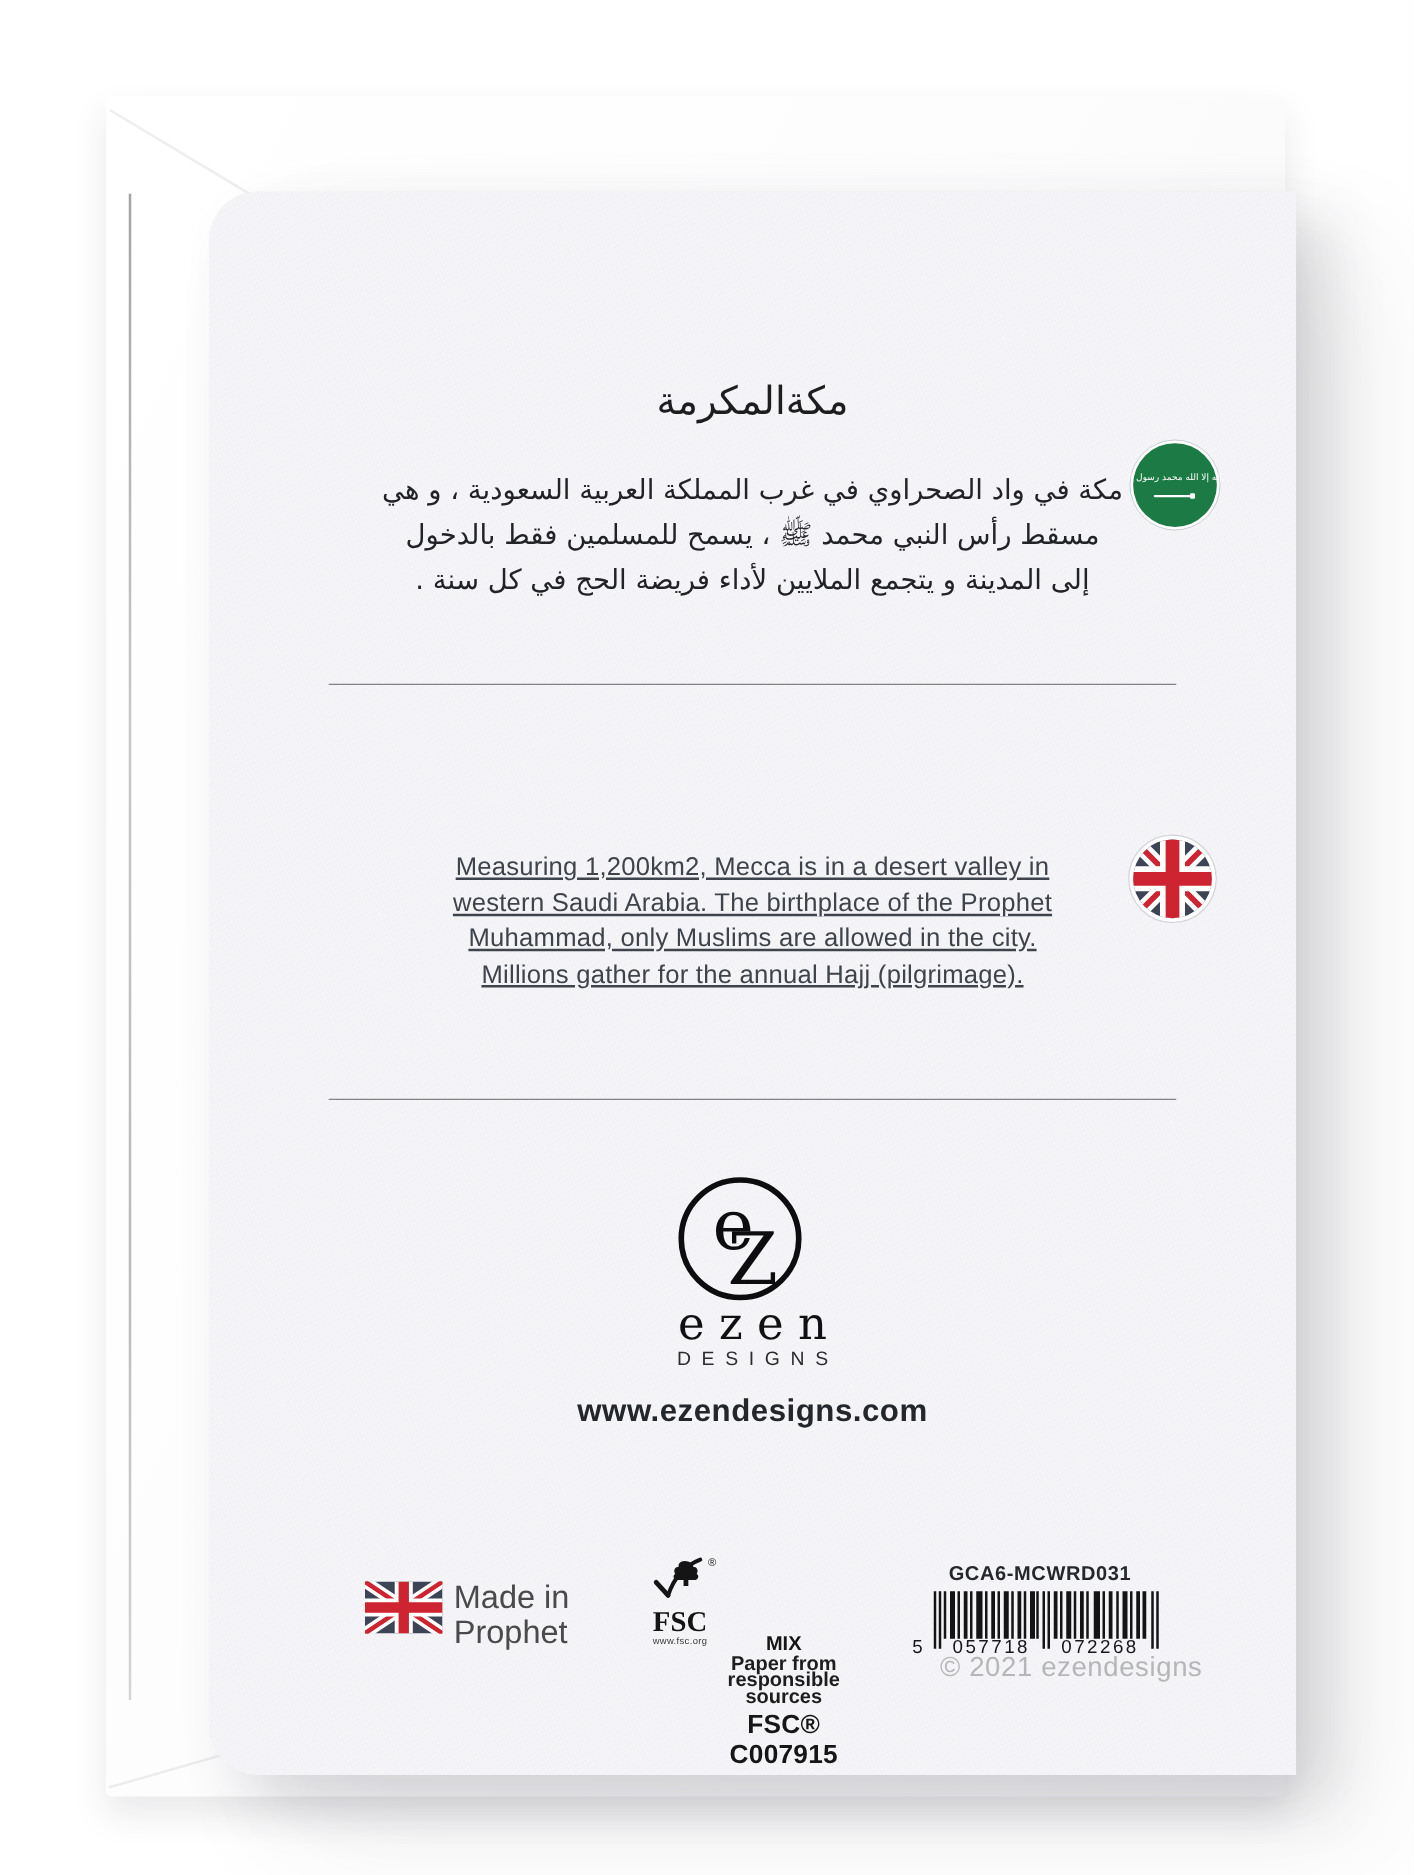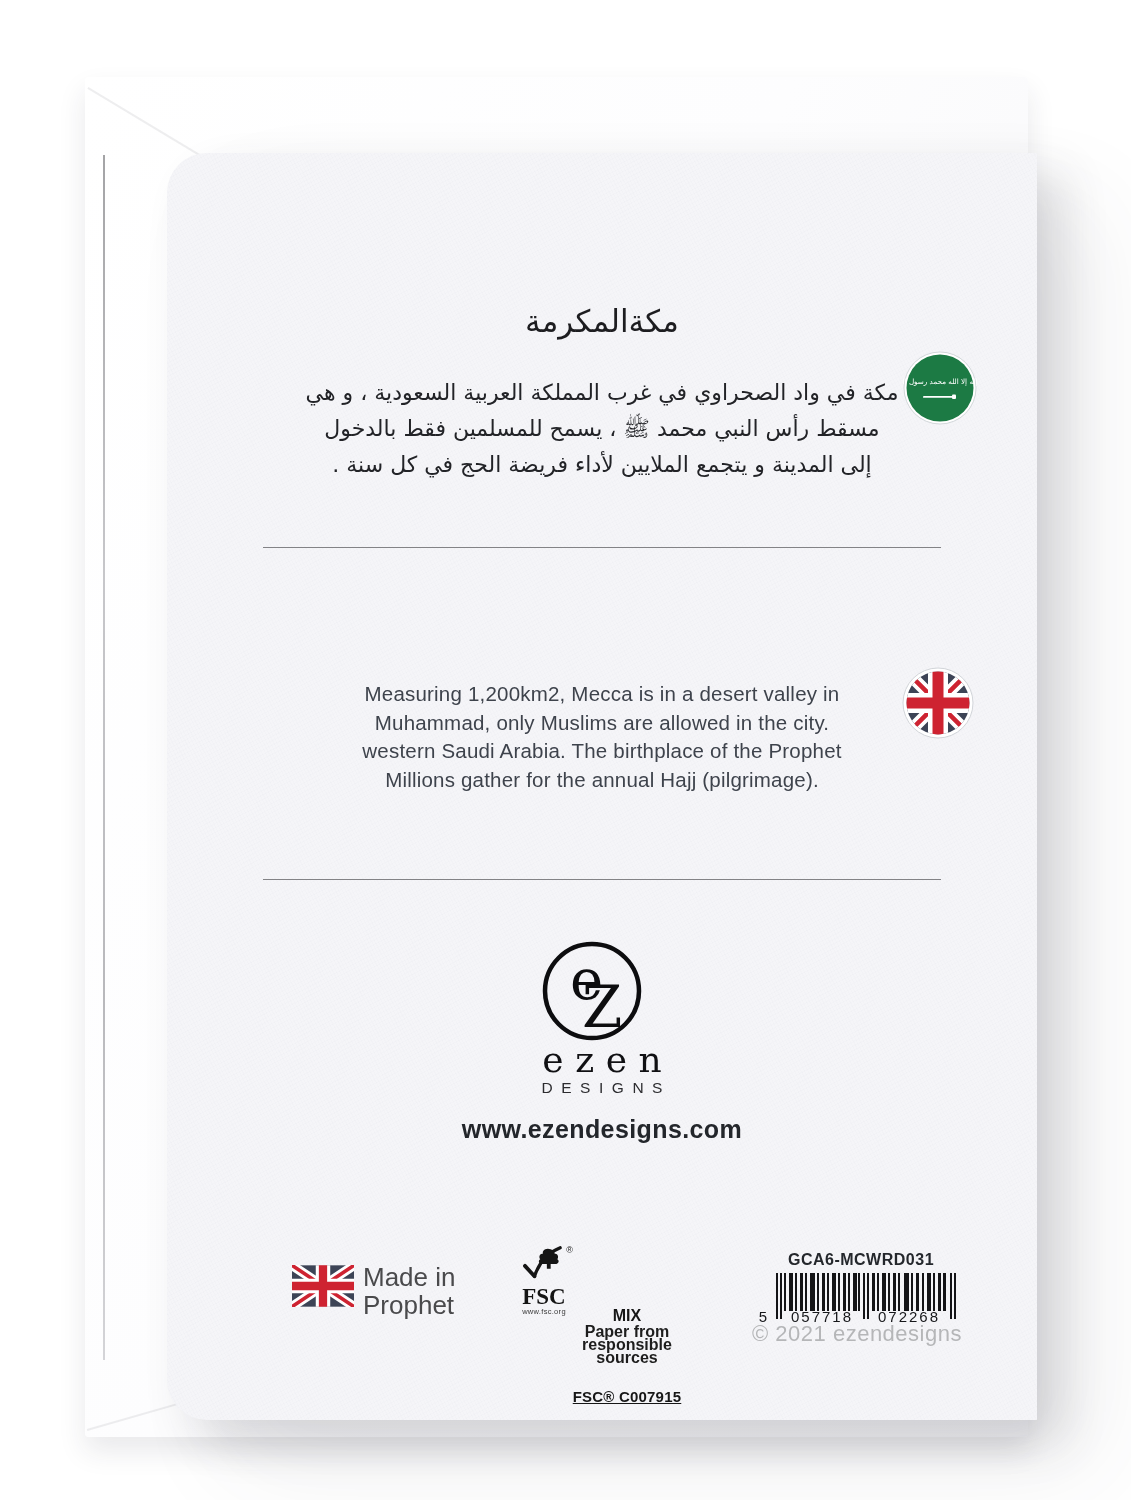--- a/index.html
+++ b/index.html
@@ -46,21 +46,21 @@
     font-family:"DejaVu Sans",sans-serif;font-size:22px;line-height:36px;color:#222327;
   }
   .divider{position:absolute;left:96px;width:678px;height:1px;background:#6f6f72;opacity:.85;}
   .divider-1{top:394px;}
   .divider-2{top:726px;}
   
   .en-title{
     top:484px;font-size:29px;letter-spacing:1.5px;color:#30343d;font-weight:normal;
   }
   .en-paragraph{
-    top:527px;font-size:20.5px;line-height:28.5px;color:#3e434c;letter-spacing:.2px;
+    top:527px;font-size:20.5px;line-height:28.5px;color:#3e434c;letter-spacing:.2px;text-decoration:underline;
   }
   
   .flag-saudi{left:736px;top:198px;width:74px;height:74px;}
   .flag-uk-round{left:735px;top:514px;width:72px;height:72px;}
   
   .logo-svg{left:373px;top:786px;width:104px;height:104px;}
   .brand-name{
     top:886px;font-family:"DejaVu Serif",serif;font-size:36px;color:#101013;
     letter-spacing:.32em;text-indent:.32em;
   }
@@ -71,22 +71,22 @@
   
   .flag-uk-rect{left:125px;top:1112px;width:62px;height:42px;}
   .made-in{left:196px;top:1110px;font-size:26px;line-height:28px;color:#4a4a4c;}
   .fsc-block{left:346px;top:1090px;width:62px;text-align:center;color:#191919;}
   .fsc-reg{position:absolute;right:2px;top:2px;font-size:9px;color:#1a1a1a;}
   .fsc-label{font-family:"Liberation Serif",serif;font-weight:bold;font-size:23px;line-height:20px;color:#141414;}
   .fsc-url{font-size:7.5px;color:#3a3a3a;letter-spacing:.3px;}
   .mix-block{left:402px;top:1106px;width:116px;text-align:center;color:#161616;}
   .mix-title{font-size:16px;font-weight:bold;line-height:18px;margin-top:48px;}
   .mix-line{font-size:16px;font-weight:bold;line-height:13px;color:#1d1d1d;}
-  .fsc-cert{font-size:15px;font-weight:bold;margin-top:24px;letter-spacing:.2px;text-decoration:underline;}
-  .barcode-block{left:569px;top:1098px;width:250px;text-align:center;}
+  .fsc-cert{font-size:21px;font-weight:bold;margin-top:4px;letter-spacing:.2px;}
+  .barcode-block{left:540px;top:1098px;width:250px;text-align:center;}
   .barcode-sku{font-size:16px;font-weight:bold;color:#24272c;letter-spacing:.5px;}
   .barcode-svg{width:230px;height:52px;margin-top:2px;}
   .barcode-digit{font-family:"Liberation Sans",sans-serif;font-size:15px;letter-spacing:2px;fill:#17181b;}
   .copyright{left:565px;top:1168px;width:250px;text-align:center;font-size:22px;color:#b5b6b8;letter-spacing:.5px;}
 </style>
 </head>
 <body>
 
 <div class="envelope">
   <div class="fold-line fold-top"></div>
@@ -108,22 +108,22 @@
     <circle cx="37" cy="37" r="33.5" fill="#1c7a44"></circle>
     <text x="37" y="33" text-anchor="middle" font-family="DejaVu Sans, sans-serif" font-size="7.2" fill="#ffffff">لا إله إلا الله محمد رسول الله</text>
     <rect x="20" y="45" width="30" height="1.8" rx="0.9" fill="#ffffff"></rect>
     <rect x="49" y="43.6" width="4" height="4.4" rx="1" fill="#ffffff"></rect>
   </svg>
 
   <div class="divider divider-1"></div>
 
   <div class="abs center en-paragraph">
     <div>Measuring 1,200km2, Mecca is in a desert valley in</div>
+    <div>western Saudi Arabia. The birthplace of the Prophet</div>
     <div>Muhammad, only Muslims are allowed in the city.</div>
-    <div>western Saudi Arabia. The birthplace of the Prophet</div>
     <div>Millions gather for the annual Hajj (pilgrimage).</div>
   </div>
 
   <svg class="abs flag-uk-round" viewBox="0 0 72 72">
     <defs>
         <clipPath id="ukclip">
           <circle cx="36" cy="36" r="31.5"></circle>
         </clipPath>
       </defs>
     <circle cx="36" cy="36" r="35" fill="#ffffff" stroke="#d2d5d9" stroke-width="1"></circle>

